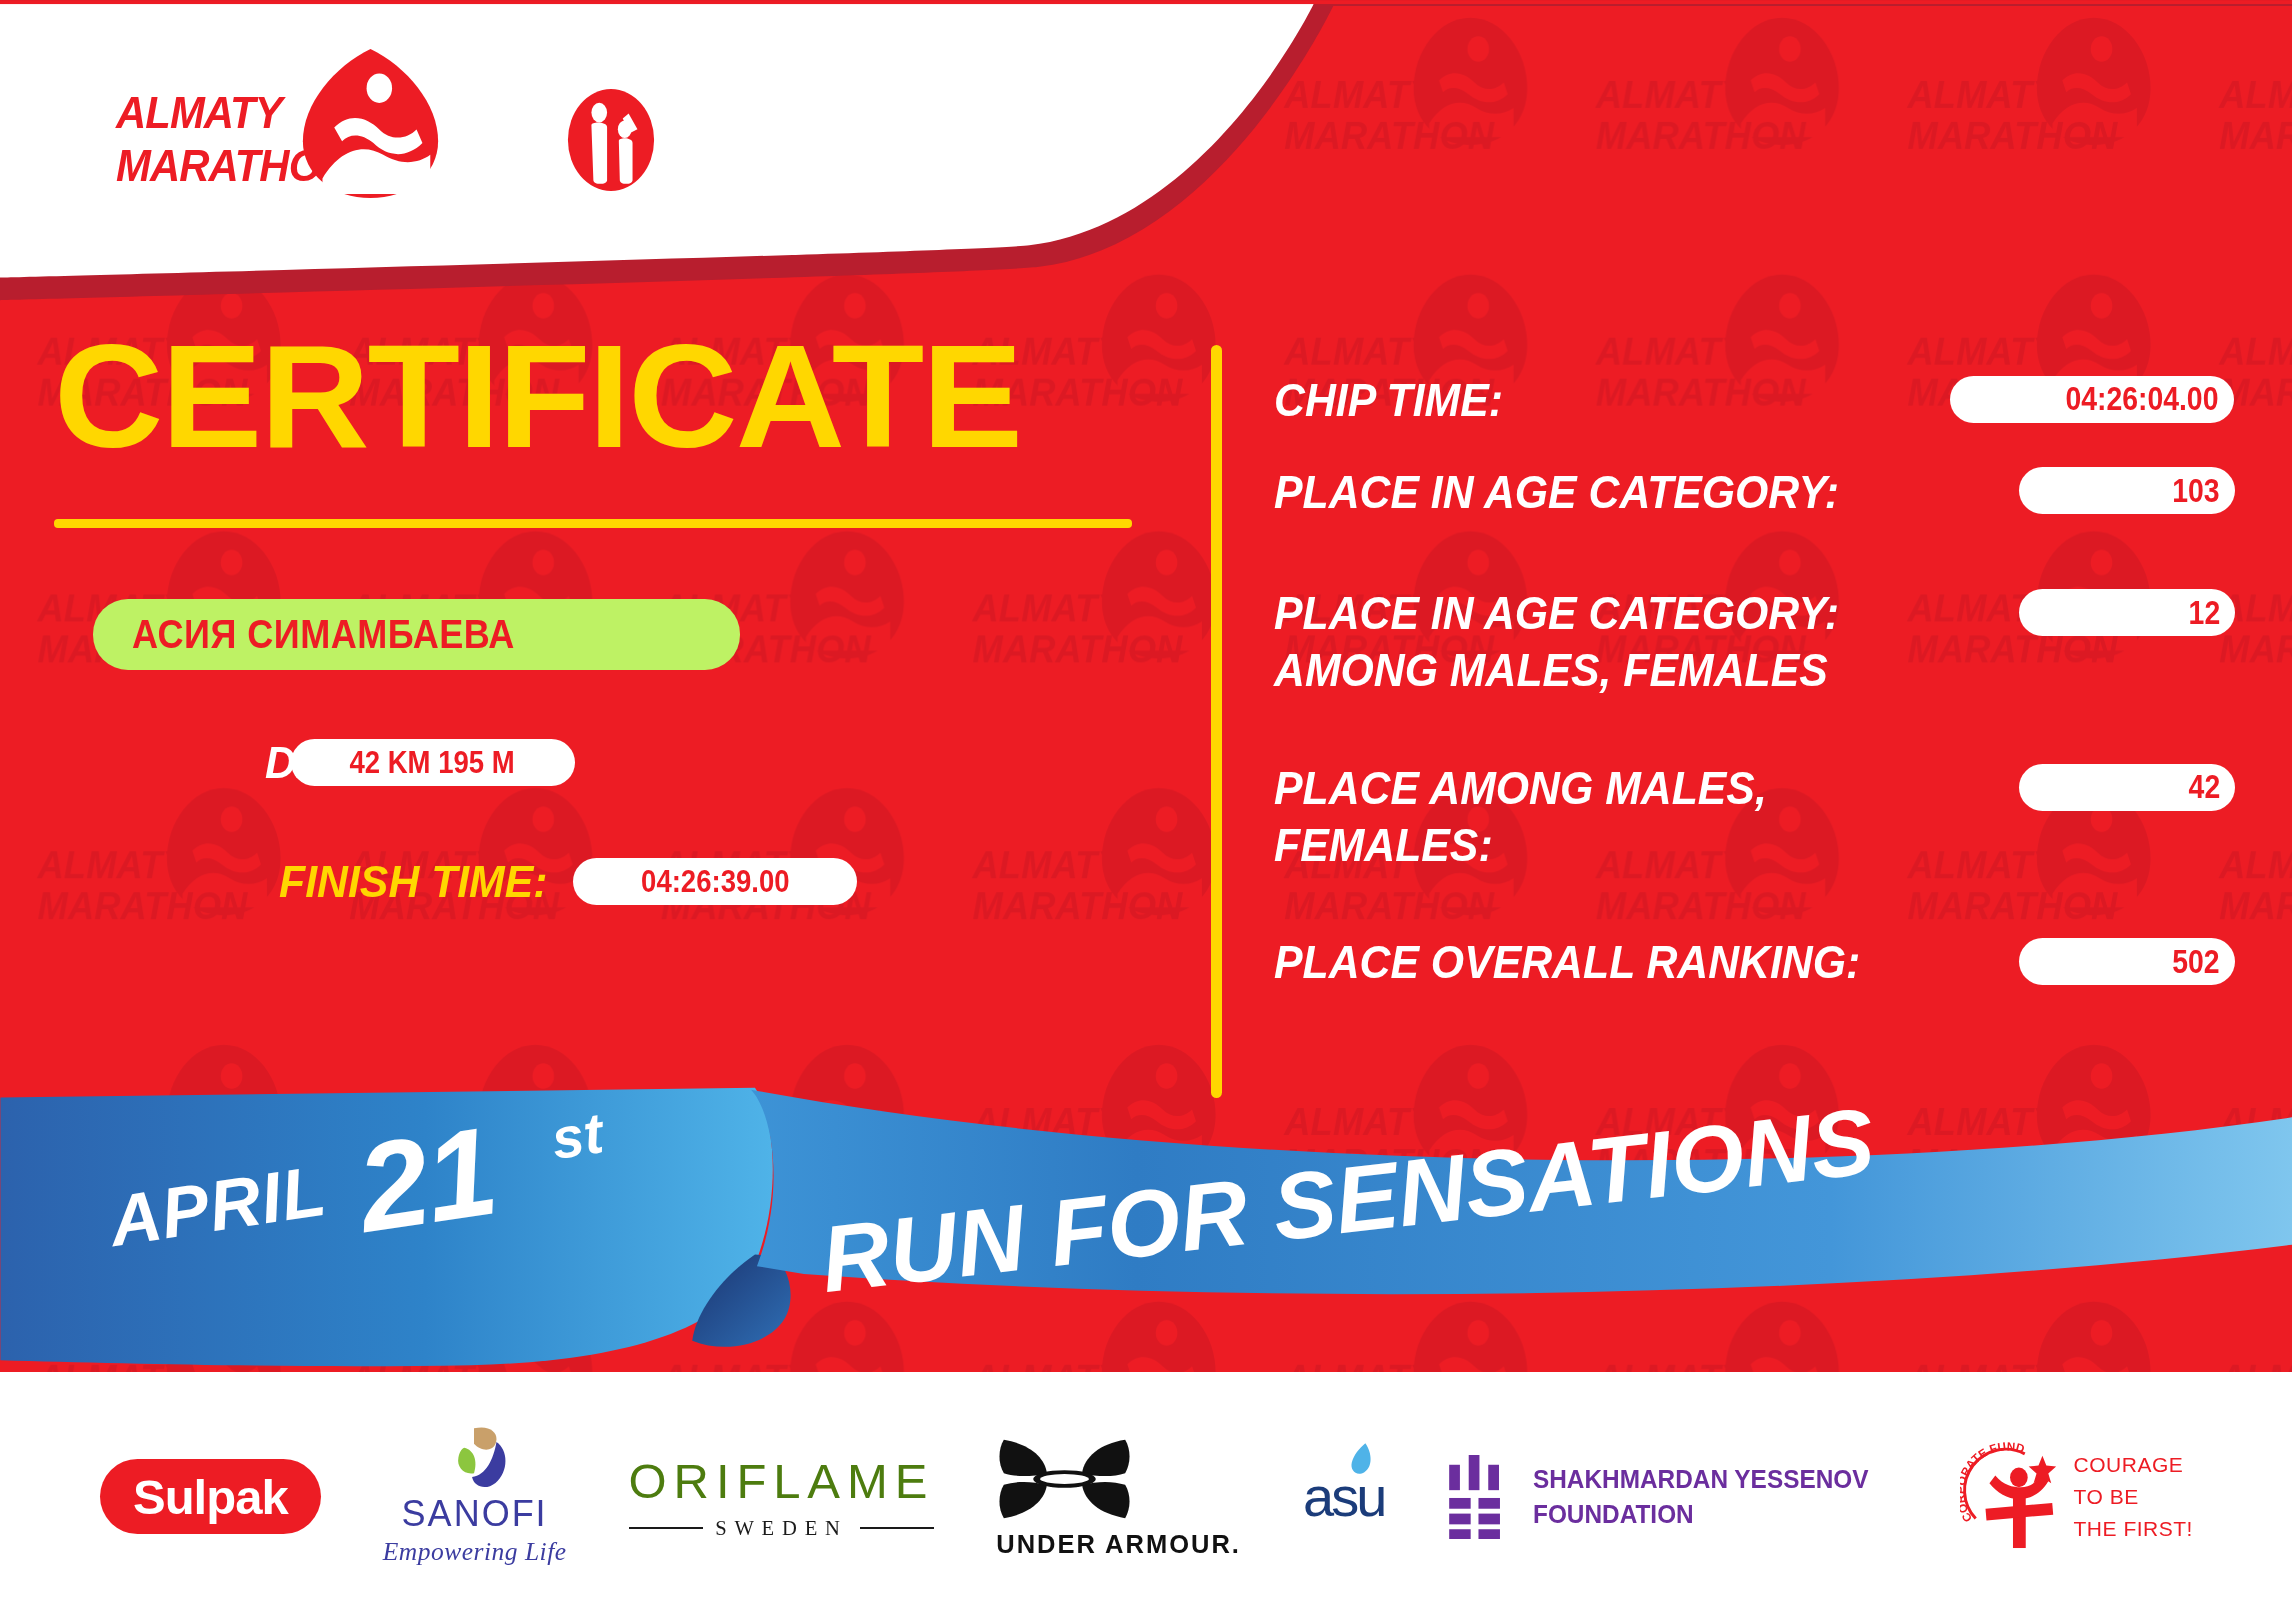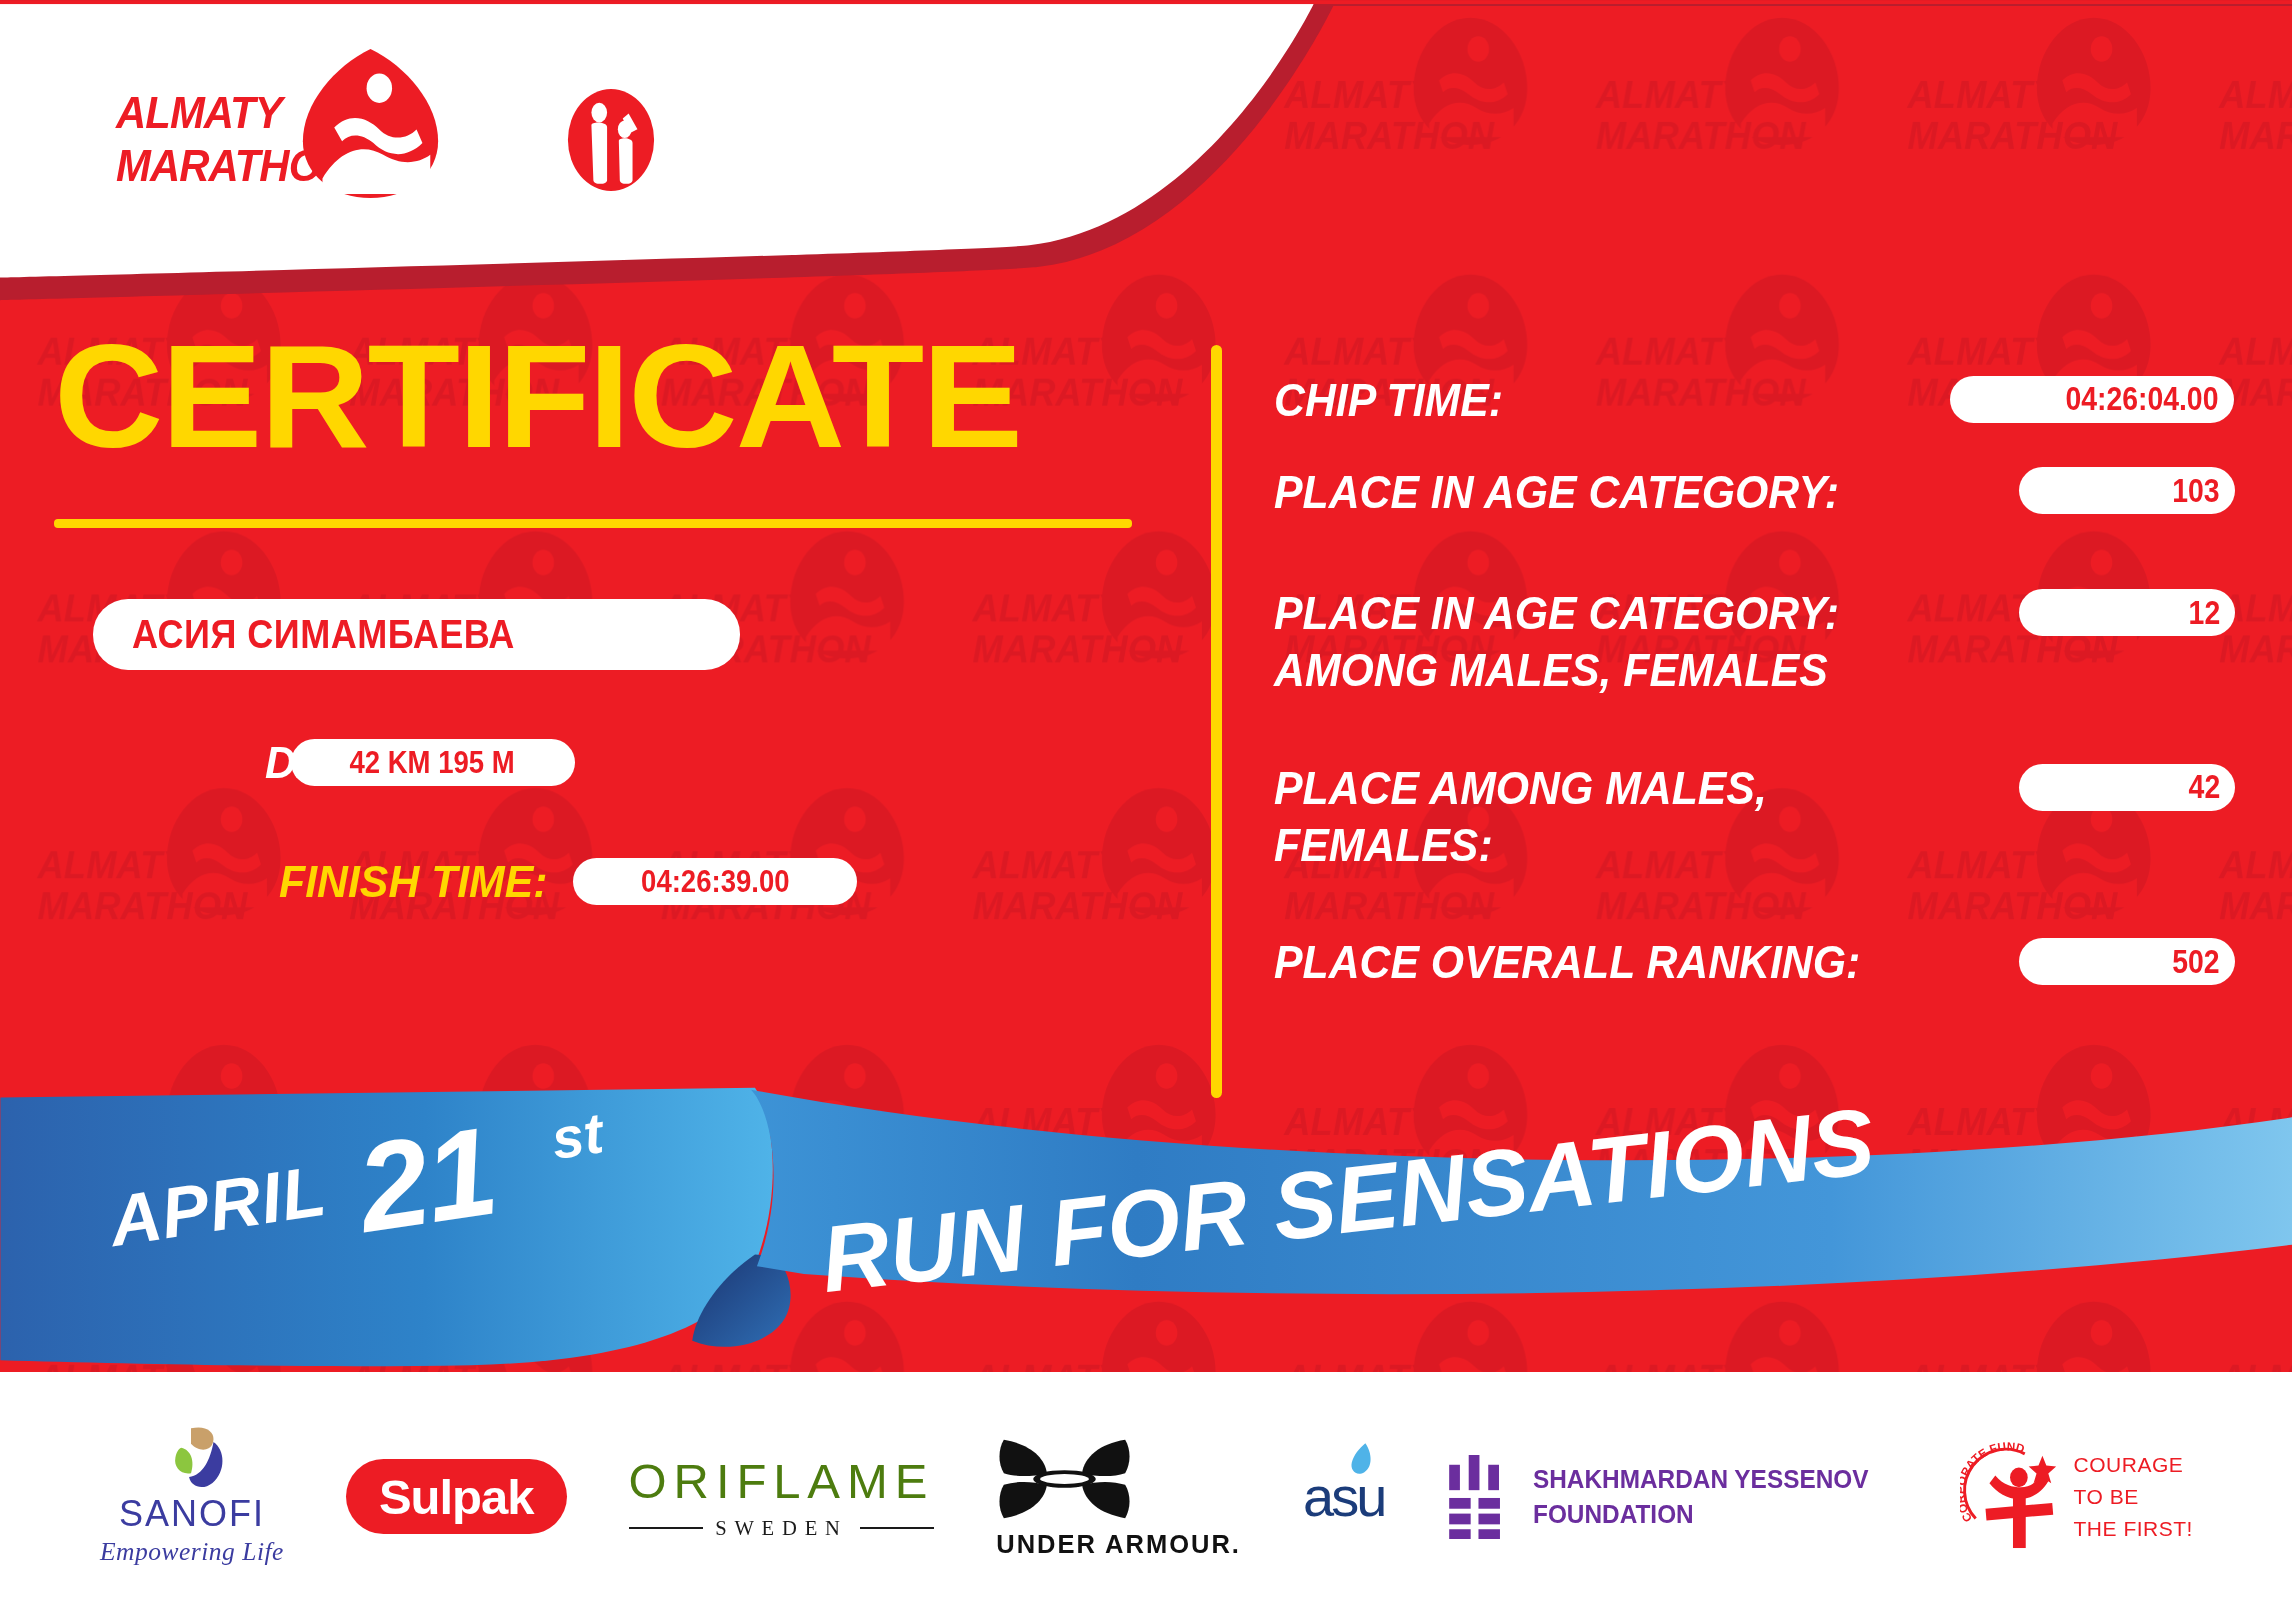--- a/index.html
+++ b/index.html
@@ -59,21 +59,21 @@
     transform:scaleX(1.03);transform-origin:left top;
     white-space:nowrap;
   }
   .title-rule{
     margin-left:54px;margin-top:49px;
     width:1078px;height:8.8px;background:#FFD700;border-radius:3.9px;
   }
 
   .name-pill{
     margin-left:93px;margin-top:71px;
-    width:647px;height:71px;background:#ffffff;border-radius:35px;
+    width:647px;height:71px;background:#bef264;border-radius:35px;
     display:flex;align-items:center;
   }
   .name-text{
     margin-left:39px;
     color:#ED1C24;font-family:"Liberation Sans",sans-serif;
     font-weight:bold;font-size:41px;letter-spacing:0.5px;
     transform:scaleX(0.88);transform-origin:left center;
     white-space:nowrap;
   }
 
@@ -353,33 +353,33 @@
   </svg>
 
   <div class="ribbon-txt rb-april">APRIL</div>
   <div class="ribbon-txt rb-21">21</div>
   <div class="ribbon-txt rb-st">st</div>
   <div class="ribbon-txt rb-run">RUN FOR SENSATIONS</div>
 
   <div class="sponsors">
 
     <div class="sp">
+      <div class="sulpak">Sulpak</div>
+    </div>
+
+    <div class="sp">
       <div class="sanofi">
         <svg width="80" height="65" viewBox="0 0 82 66" xmlns="http://www.w3.org/2000/svg">
           <path d="M40 2 C58 -2 66 8 62 18 C58 27 46 25 40 18 Z" fill="#C9A06A"></path>
           <path d="M63 16 C75 24 76 46 62 58 C52 66 40 62 38 52 C52 50 60 34 63 16 Z" fill="#3B3CA0"></path>
           <path d="M30 22 C40 24 44 36 40 48 C30 50 22 42 24 32 C25 27 27 23 30 22 Z" fill="#8CC63F"></path>
         </svg>
         <div class="sanofi-name">SANOFI</div>
         <div class="sanofi-tag">Empowering Life</div>
       </div>
-    </div>
-
-    <div class="sp">
-      <div class="sulpak">Sulpak</div>
     </div>
 
     <div class="sp">
       <div class="oriflame">
         <div class="ori-name">ORIFLAME</div>
         <div class="ori-sub">
           <span class="ln"></span>
           <span class="tx">SWEDEN</span>
           <span class="ln"></span>
         </div>

